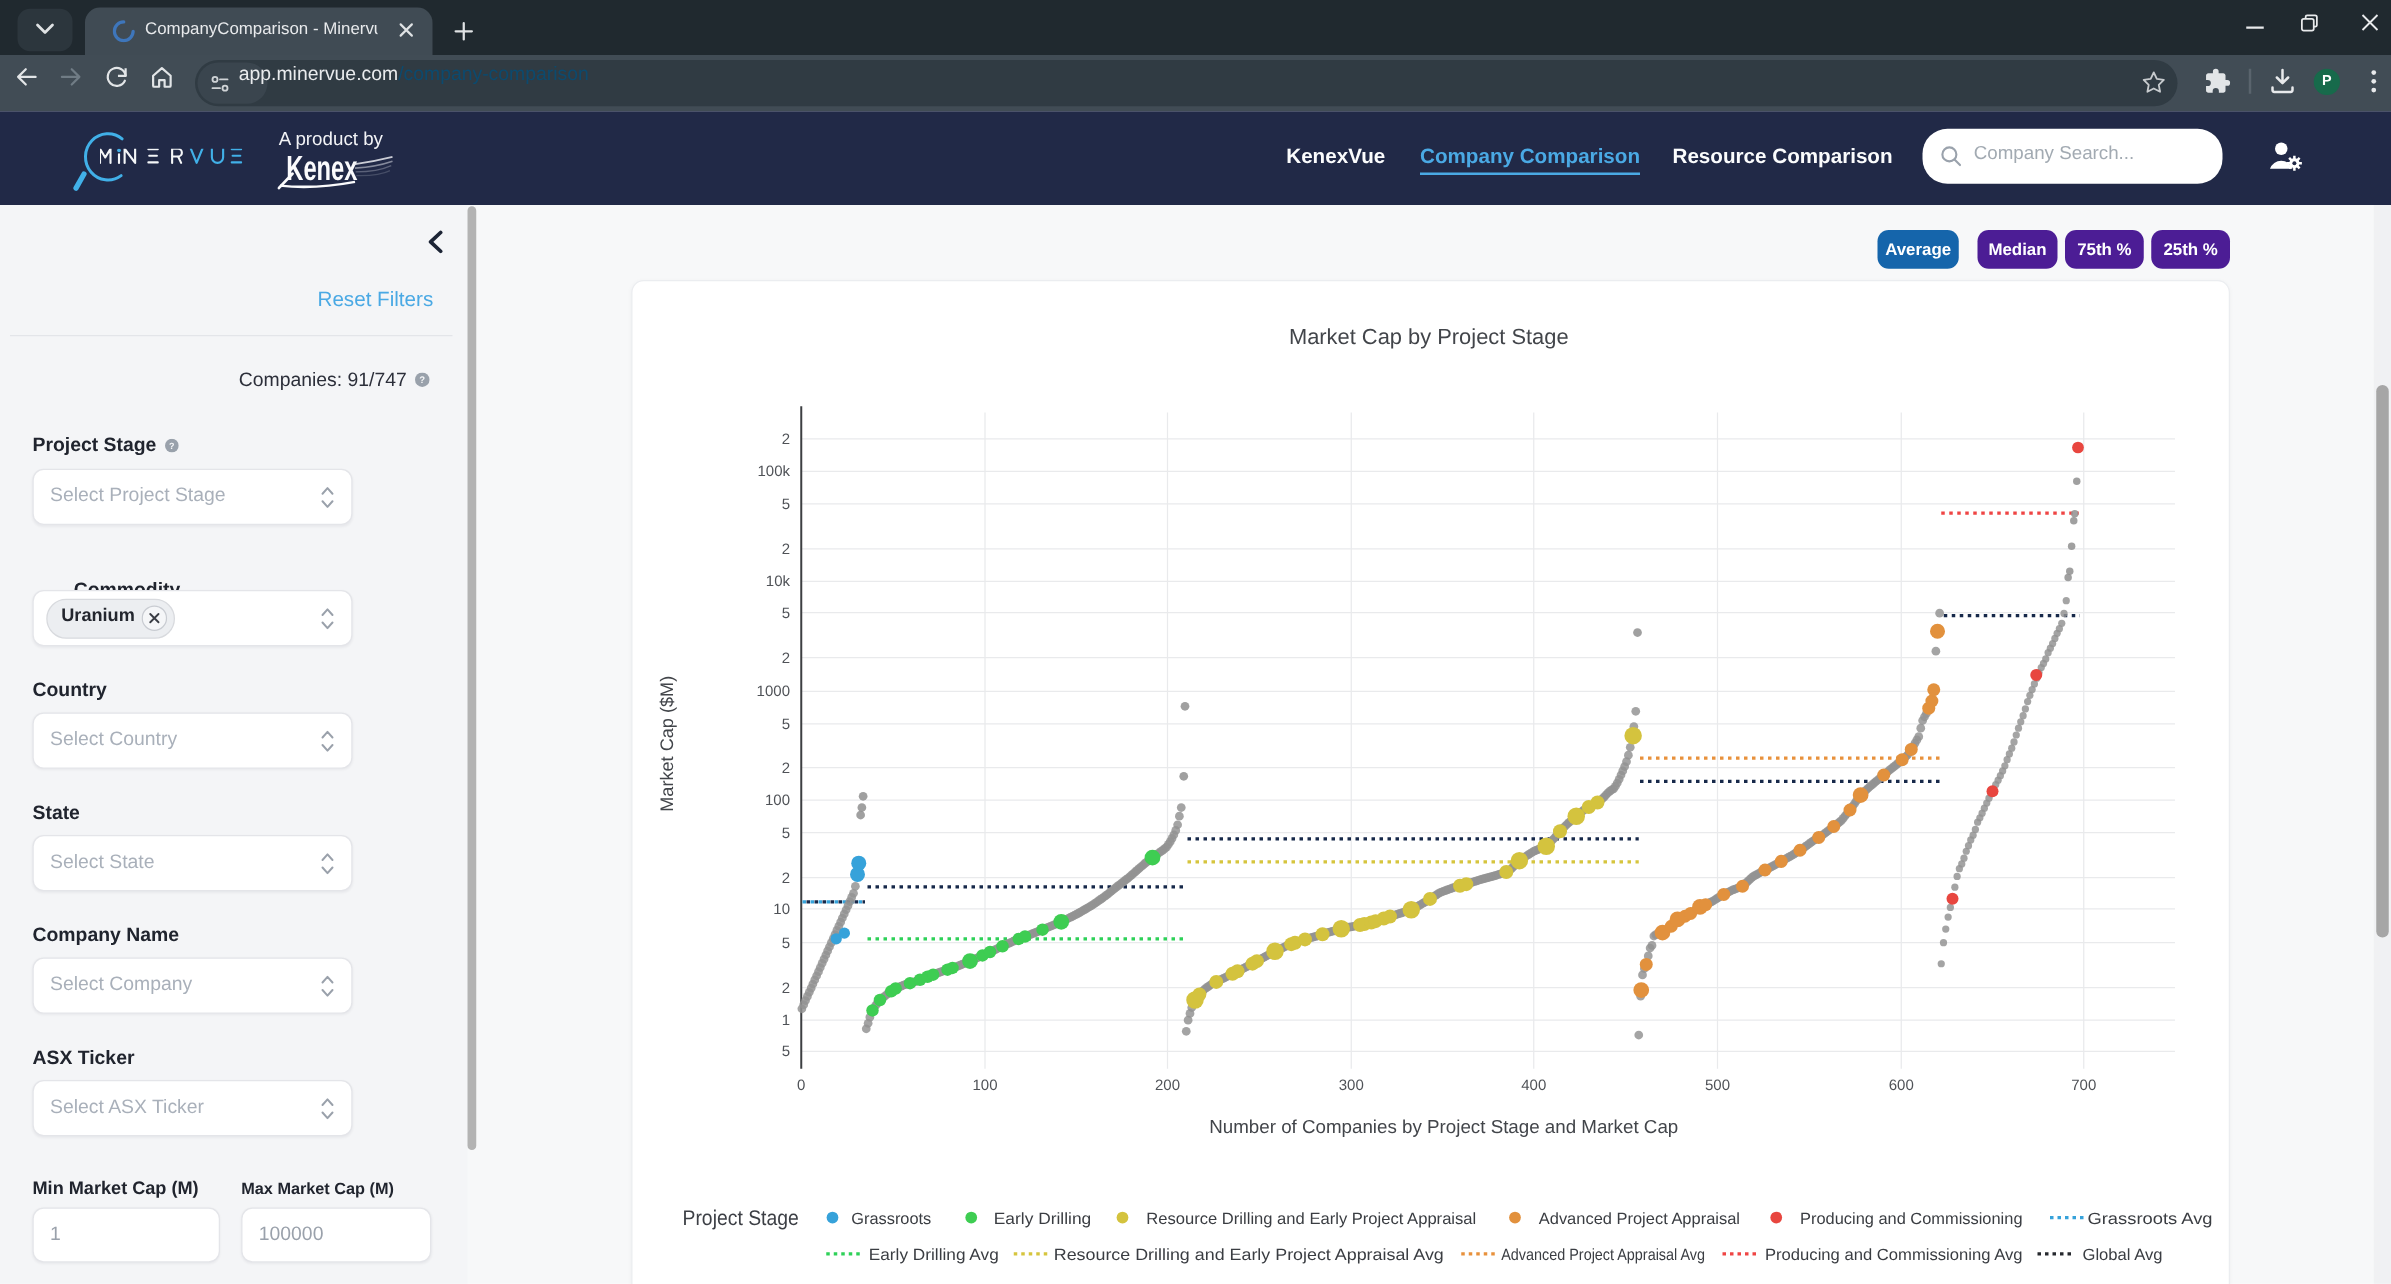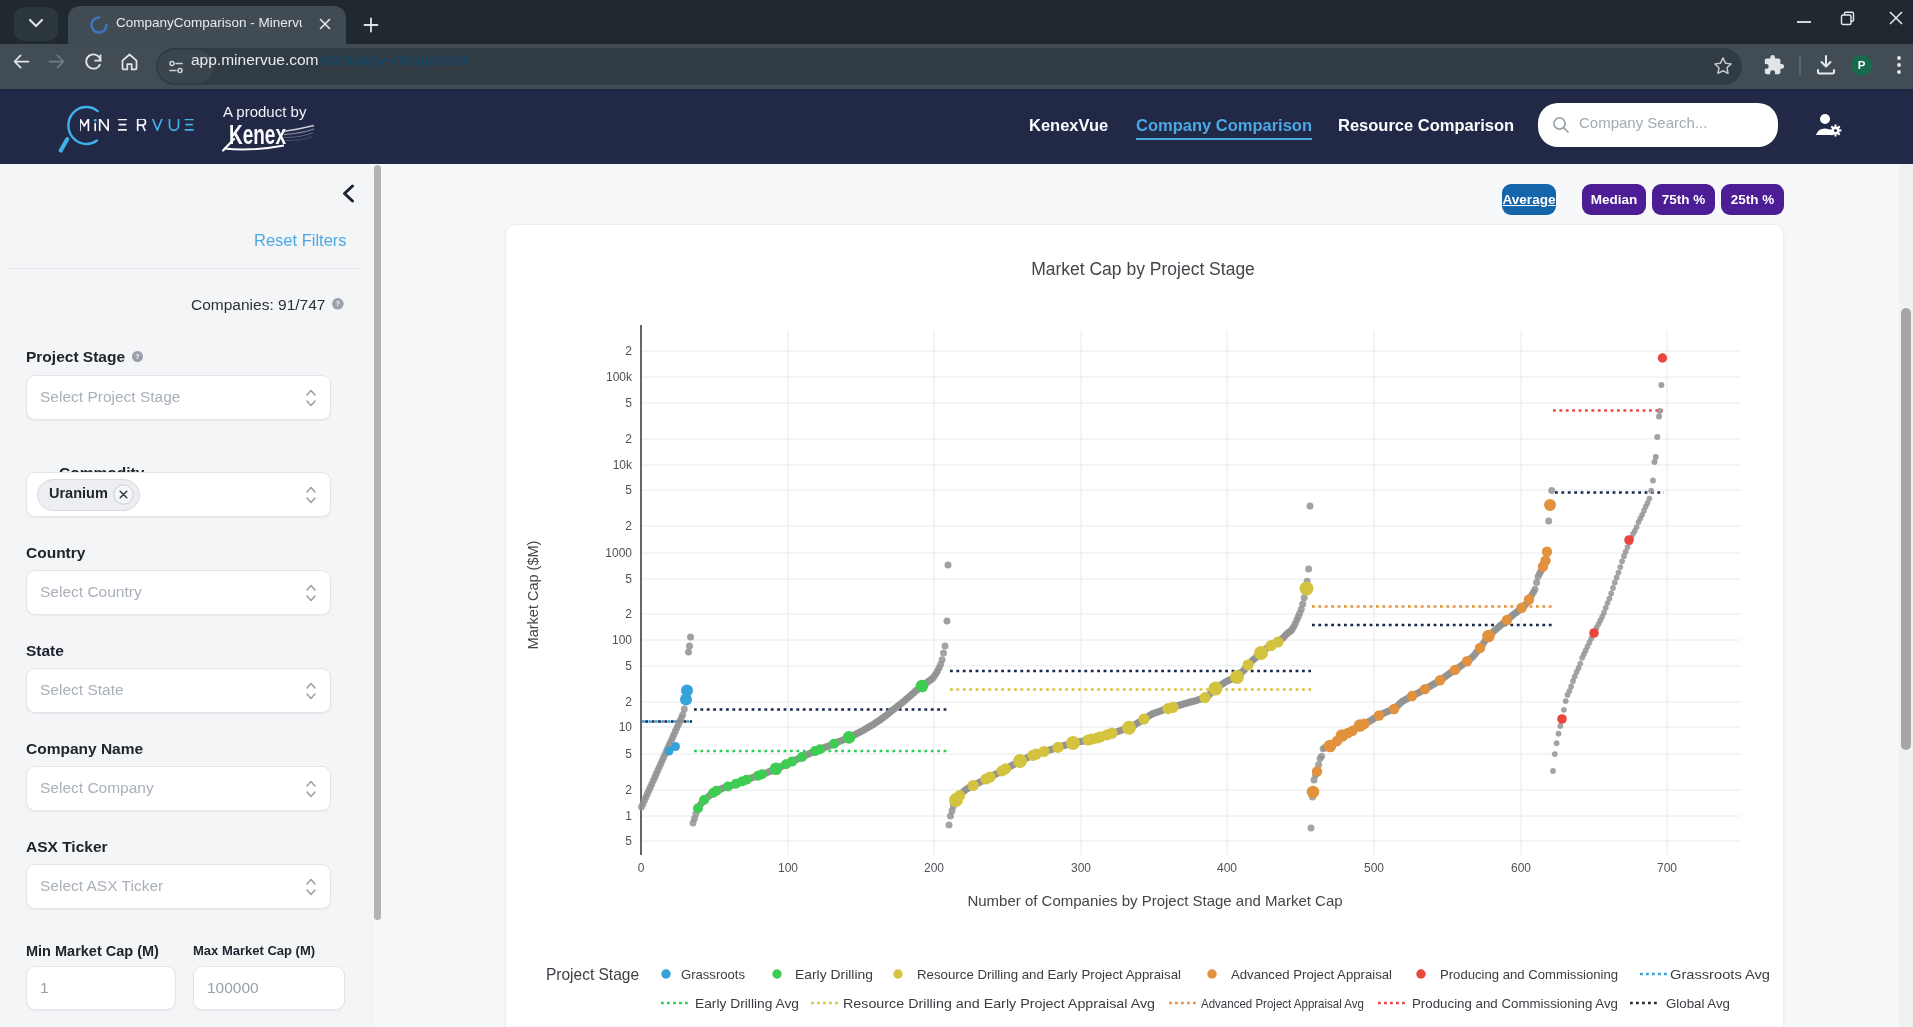--- a/index.html
+++ b/index.html
@@ -15,21 +15,21 @@
 #appheader{position:absolute;left:0;top:89px;width:1913px;height:75px;background:#212947;}
 #content{position:absolute;left:0;top:164px;width:1913px;height:863px;background:#f7f8f9;}
 #sidebar{position:absolute;left:0;top:164px;width:374px;height:863px;background:#f4f5f7;}
 #sbscroll{position:absolute;left:374px;top:165px;width:7px;height:755px;background:#b3b3b3;border-radius:4px;}
 #mainscrolltrack{position:absolute;left:1899px;top:164px;width:14px;height:863px;background:#f0f1f3;}
 #mainscroll{position:absolute;left:1901px;top:308px;width:10px;height:442px;background:#a6a6a6;border-radius:5px;}
 #card{position:absolute;left:505px;top:224px;width:1279px;height:815px;background:#fff;border:1px solid #ebedf0;border-radius:10px;box-shadow:0 1px 4px rgba(0,0,0,.04);}
 .btn{position:absolute;top:184px;height:31px;border-radius:9px;background:#4c1d95;color:#fff;
  font-size:13.5px;font-weight:bold;text-align:center;line-height:31px;}
 .label{font-weight:bold;font-size:15.5px;color:#20242e;position:absolute;}
-.sel{position:absolute;left:26px;width:305px;height:45px;background:#fff;border:1px solid #e4e5e9;
+.sel{position:absolute;left:26px;width:256px;height:45px;background:#fff;border:1px solid #e4e5e9;
  border-radius:9px;box-shadow:0 1px 2px rgba(20,20,40,.05);}
 .ph{position:absolute;left:13px;top:12px;font-size:15.5px;color:#a9b0ba;}
 .updown{position:absolute;right:13px;top:11px;}
 </style></head>
 <body>
 <div id="tabstrip"></div>
 <div id="tabmenu"></div>
 <div id="tab"></div>
 <div id="toolbar"></div>
 <div id="urlpill"></div>
@@ -215,21 +215,21 @@
 <div class="label" style="left:26px;top:943px;font-size:14.5px;">Min Market Cap (M)</div>
 <div class="label" style="left:193px;top:943px;font-size:13px;">Max Market Cap (M)</div>
 <div class="sel" style="left:26px;top:966px;width:150px;height:44px;">
     <div class="ph" style="color:#9aa1ab;">1</div>
   </div>
 <div class="sel" style="left:193px;top:966px;width:152px;height:44px;">
     <div class="ph" style="color:#9aa1ab;">100000</div>
   </div>
 <div id="sbscroll"></div>
 <div id="card"></div>
-<div class="btn" style="left:1502px;width:54px;background:#1565ab;text-decoration:underline;">Average</div>
+<div class="btn" style="left:1502px;width:65px;background:#1565ab;">Average</div>
 <div class="btn" style="left:1582px;width:64px;">Median</div>
 <div class="btn" style="left:1652px;width:63px;">75th %</div>
 <div class="btn" style="left:1721px;width:63px;">25th %</div>
 <svg width="1913" height="1027" viewBox="0 0 1913 1027" style="position:absolute;left:0;top:0;">
 <g stroke="#e9eaec" stroke-width="1">
 <line x1="641" y1="351" x2="1740" y2="351"></line>
 <line x1="641" y1="377" x2="1740" y2="377"></line>
 <line x1="641" y1="403" x2="1740" y2="403"></line>
 <line x1="641" y1="439" x2="1740" y2="439"></line>
 <line x1="641" y1="465" x2="1740" y2="465"></line>

